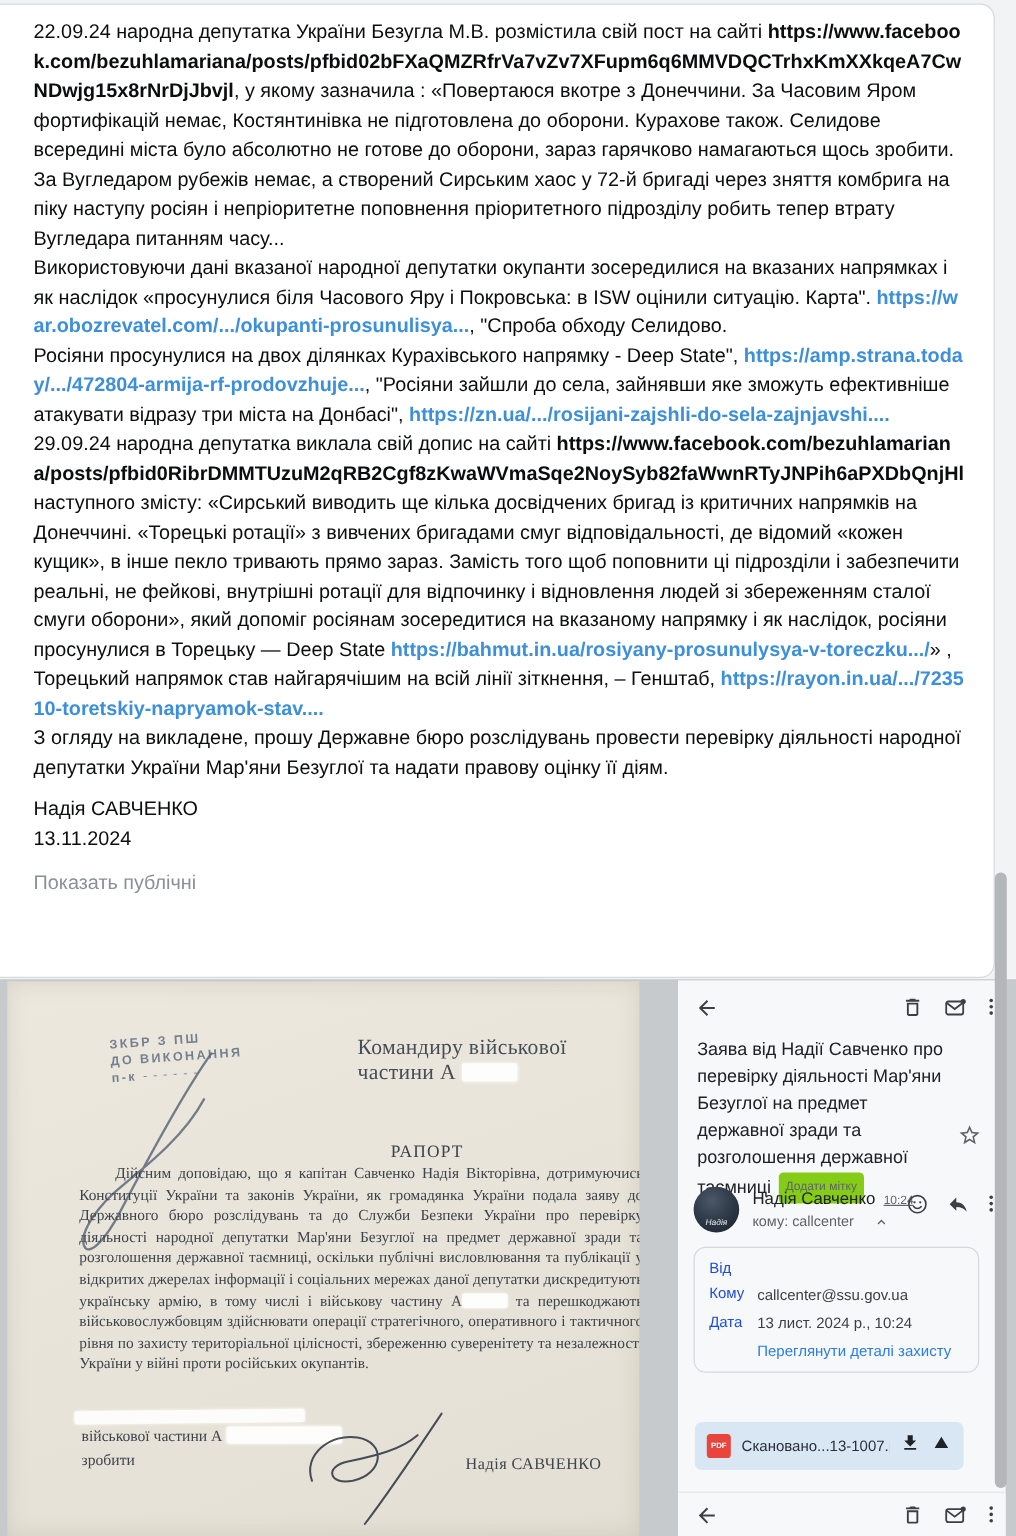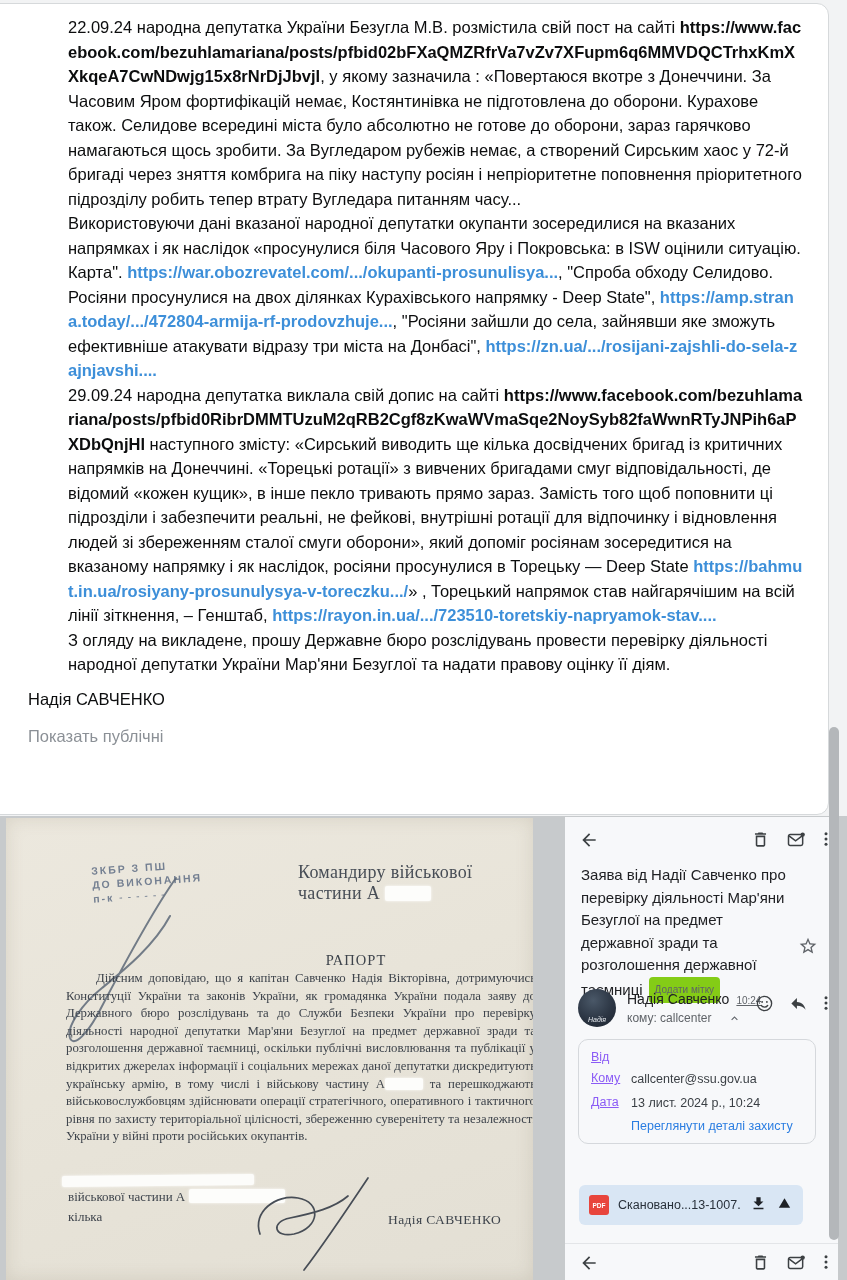--- a/index.html
+++ b/index.html
@@ -7,21 +7,21 @@
        font-family:"Liberation Sans","DejaVu Sans",sans-serif;position:relative;}
   .stage{position:absolute;inset:0;}
 
   
   .lower-bg{position:absolute;left:0;top:816px;width:847px;height:464px;background:#c7cacc;}
 
   
   .bubble{position:absolute;left:-1px;top:3px;width:830px;height:812px;background:#ffffff;
           border:1px solid #d6d9db;border-radius:0 12px 12px 0;box-sizing:border-box;
           padding:11px 22px 0 28px;overflow:hidden;}
-  .post-text{font-size:16.5px;line-height:24.5px;color:#0c0d0e;white-space:pre-wrap;margin-left:40px;}
+  .post-text{font-size:16.5px;line-height:24.5px;color:#0c0d0e;white-space:pre-wrap;}
   .seg-plain{}
   .seg-bold{font-weight:700;word-break:break-all;}
   .seg-link{color:#3d8fd9;font-weight:700;word-break:break-all;}
   .post-sign{margin-top:10px;font-size:16.5px;line-height:24.5px;color:#0c0d0e;}
   .translate{margin-top:16px;font-size:16.5px;color:#8b9096;}
 
   
   .scroll-thumb{position:absolute;left:829px;top:727px;width:10px;height:513px;
                 background:#b4b7ba;border-radius:5px;z-index:9;}
 
@@ -73,21 +73,21 @@
   .gm-sender{position:absolute;left:62px;top:173px;}
   .gm-sender .name{font-size:14px;color:#202124;}
   .gm-sender .time{font-size:10px;color:#5f6368;margin-left:7px;text-decoration:underline;}
   .gm-sender .to{font-size:12px;color:#5f6368;margin-top:3px;display:flex;align-items:center;gap:17px;}
   .gm-smile{position:absolute;left:190px;top:177px;}
   .gm-reply{position:absolute;left:224px;top:177px;}
   .gm-more2{position:absolute;left:252px;top:177px;}
   .gm-card{position:absolute;left:13px;top:222px;width:238px;border:1px solid #d5d8dc;
            border-radius:10px;padding:10px 12px;box-sizing:border-box;font-size:12.5px;}
   .gm-row{display:flex;margin-bottom:7px;}
-  .gm-label{width:40px;flex:none;color:#8b5cf6;text-decoration:underline;}
+  .gm-label{width:40px;flex:none;color:#1d4ed8;}
   .gm-value{color:#3a3f44;line-height:17px;}
   .gm-seclink{color:#2a7de1;margin-left:40px;margin-top:2px;}
   .scribble{display:inline-block;vertical-align:-1px;}
   .gm-attach{position:absolute;left:14px;top:368px;width:224px;height:40px;background:#d9e6f4;
              border-radius:6px;display:flex;align-items:center;gap:9px;padding:0 10px;box-sizing:border-box;}
   .pdf-badge{width:20px;height:20px;background:#e8453c;border-radius:3px;color:#fff;
              font-size:6.5px;font-weight:700;display:flex;align-items:center;justify-content:center;flex:none;}
   .gm-attach .fname{font-size:12.5px;color:#28303a;flex:1;white-space:nowrap;overflow:hidden;}
 </style>
 </head>
@@ -98,20 +98,21 @@
   <div class="lower-bg"></div>
 
   <div class="bubble">
     <div class="post-text"><span class="seg-plain">22.09.24 народна депутатка України Безугла М.В. розмістила свій пост на сайті </span><span class="seg-bold">https://www.facebook.com/bezuhlamariana/posts/pfbid02bFXaQMZRfrVa7vZv7XFupm6q6MMVDQCTrhxKmXXkqeA7CwNDwjg15x8rNrDjJbvjl</span><span class="seg-plain">, у якому зазначила : «Повертаюся вкотре з Донеччини. За Часовим Яром фортифікацій немає, Костянтинівка не підготовлена до оборони. Курахове також. Селидове всередині міста було абсолютно не готове до оборони, зараз гарячково намагаються щось зробити. За Вугледаром рубежів немає, а створений Сирським хаос у 72-й бригаді через зняття комбрига на піку наступу росіян і непріоритетне поповнення пріоритетного підрозділу робить тепер втрату Вугледара питанням часу...
 Використовуючи дані вказаної народної депутатки окупанти зосередилися на вказаних напрямках і як наслідок «просунулися біля Часового Яру і Покровська: в ISW оцінили ситуацію. Карта". </span><span class="seg-link">https://war.obozrevatel.com/.../okupanti-prosunulisya...</span><span class="seg-plain">, "Спроба обходу Селидово.
 Росіяни просунулися на двох ділянках Курахівського напрямку - Deep State", </span><span class="seg-link">https://amp.strana.today/.../472804-armija-rf-prodovzhuje...</span><span class="seg-plain">, "Росіяни зайшли до села, зайнявши яке зможуть ефективніше атакувати відразу три міста на Донбасі", </span><span class="seg-link">https://zn.ua/.../rosijani-zajshli-do-sela-zajnjavshi....</span><span class="seg-plain">
 29.09.24 народна депутатка виклала свій допис на сайті </span><span class="seg-bold">https://www.facebook.com/bezuhlamariana/posts/pfbid0RibrDMMTUzuM2qRB2Cgf8zKwaWVmaSqe2NoySyb82faWwnRTyJNPih6aPXDbQnjHl</span><span class="seg-plain"> наступного змісту: «Сирський виводить ще кілька досвідчених бригад із критичних напрямків на Донеччині. «Торецькі ротації» з вивчених бригадами смуг відповідальності, де відомий «кожен кущик», в інше пекло тривають прямо зараз. Замість того щоб поповнити ці підрозділи і забезпечити реальні, не фейкові, внутрішні ротації для відпочинку і відновлення людей зі збереженням сталої смуги оборони», який допоміг росіянам зосередитися на вказаному напрямку і як наслідок, росіяни просунулися в Торецьку — Deep State </span><span class="seg-link">https://bahmut.in.ua/rosiyany-prosunulysya-v-toreczku.../</span><span class="seg-plain">» , Торецький напрямок став найгарячішим на всій лінії зіткнення, – Генштаб, </span><span class="seg-link">https://rayon.in.ua/.../723510-toretskiy-napryamok-stav....</span><span class="seg-plain">
 З огляду на викладене, прошу Державне бюро розслідувань провести перевірку діяльності народної депутатки України Мар'яни Безуглої та надати правову оцінку її діям.</span></div>
     <div class="post-sign">
       <div>Надія САВЧЕНКО</div>
+      <div>13.11.2024</div>
     </div>
     <div class="translate">Показать публічні</div>
   </div>
 
   <div class="doc">
     <div class="doc-addressee"><span>Командиру військової частини А</span> <span class="redact-inline" style="width:46px;height:15px;"></span></div>
 
     <div class="doc-stamp">
       <div>ЗКБР З ПШ</div>
       <div>ДО ВИКОНАННЯ</div>
@@ -121,21 +122,21 @@
     <svg class="doc-flourish" width="150" height="190" viewBox="0 0 150 190">
       <path d="M118 8 C98 36 64 98 42 140 C30 163 16 178 12 168 C8 157 24 134 44 118 C66 100 96 76 112 46" fill="none" stroke="#5d6878" stroke-width="2" stroke-linecap="round" opacity=".85"></path>
     </svg>
 
     <div class="doc-title">РАПОРТ</div>
 
     <div class="doc-body"><span>Дійсним доповідаю, що я капітан Савченко Надія Вікторівна, дотримуючись Конституції України та законів України, як громадянка України подала заяву до Державного бюро розслідувань та до Служби Безпеки України про перевірку діяльності народної депутатки Мар'яни Безуглої на предмет державної зради та розголошення державної таємниці, оскільки публічні висловлювання та публікації у відкритих джерелах інформації і соціальних мережах даної депутатки дискредитують українську армію, в тому числі і військову частину А</span><span class="redact-inline" style="width:38px;height:12px;"></span><span> та перешкоджають військовослужбовцям здійснювати операції стратегічного, оперативного і тактичного рівня по захисту територіальної цілісності, збереженню суверенітету та незалежності України у війні проти російських окупантів.</span></div>
 
     <div class="doc-redactbar"></div>
     <div class="doc-unit"><span>військової частини А</span> <span class="redact-inline" style="width:96px;height:14px;"></span></div>
-    <div class="doc-rank">кілька</div>
+    <div class="doc-rank">зробити</div>
 
     <svg class="doc-sign" width="140" height="105" viewBox="0 0 140 105">
       <path d="M16 60 C8 38 32 20 54 24 C78 28 76 54 50 60 C30 64 26 48 46 44 C70 39 90 34 104 22" fill="none" stroke="#474d56" stroke-width="1.7" stroke-linecap="round"></path>
       <path d="M60 96 C80 70 104 34 124 4" fill="none" stroke="#474d56" stroke-width="1.7" stroke-linecap="round"></path>
     </svg>
 
     <div class="doc-name">Надія САВЧЕНКО</div>
   </div>
 
   <div class="gmail">

